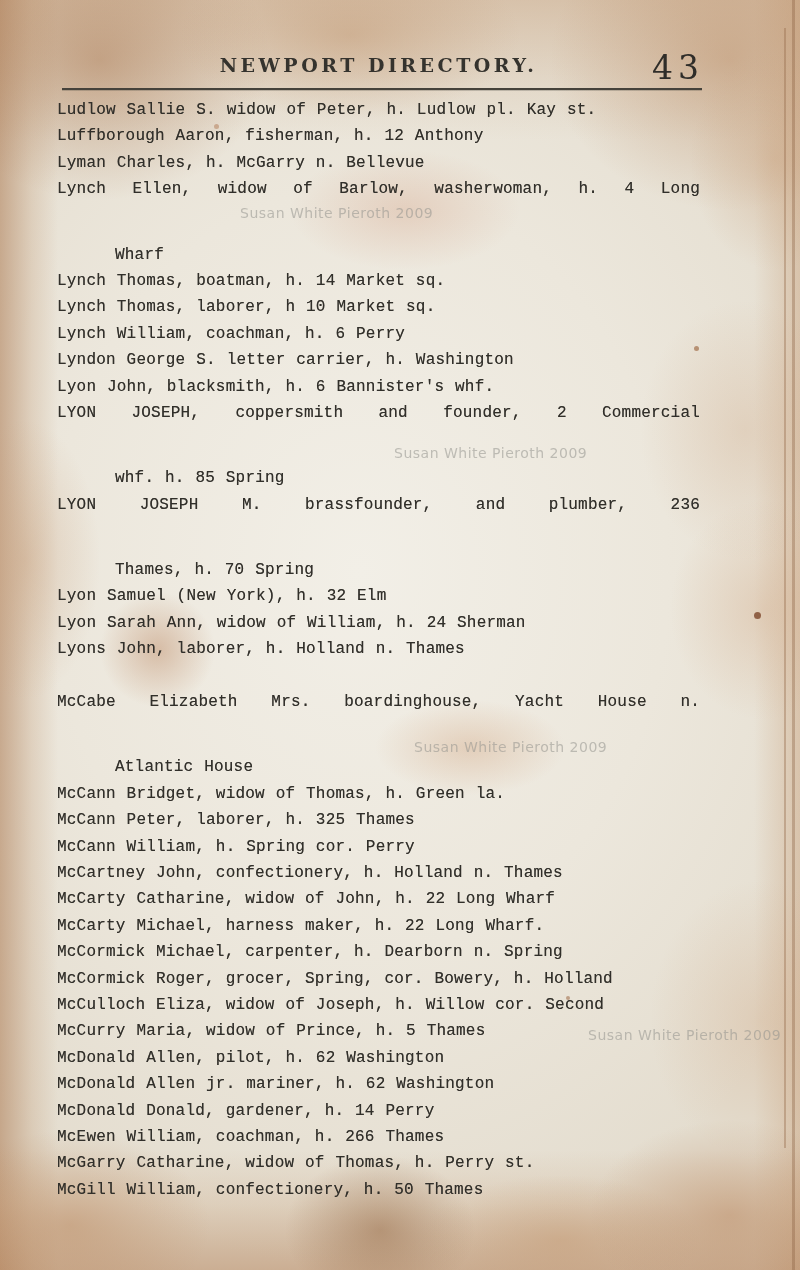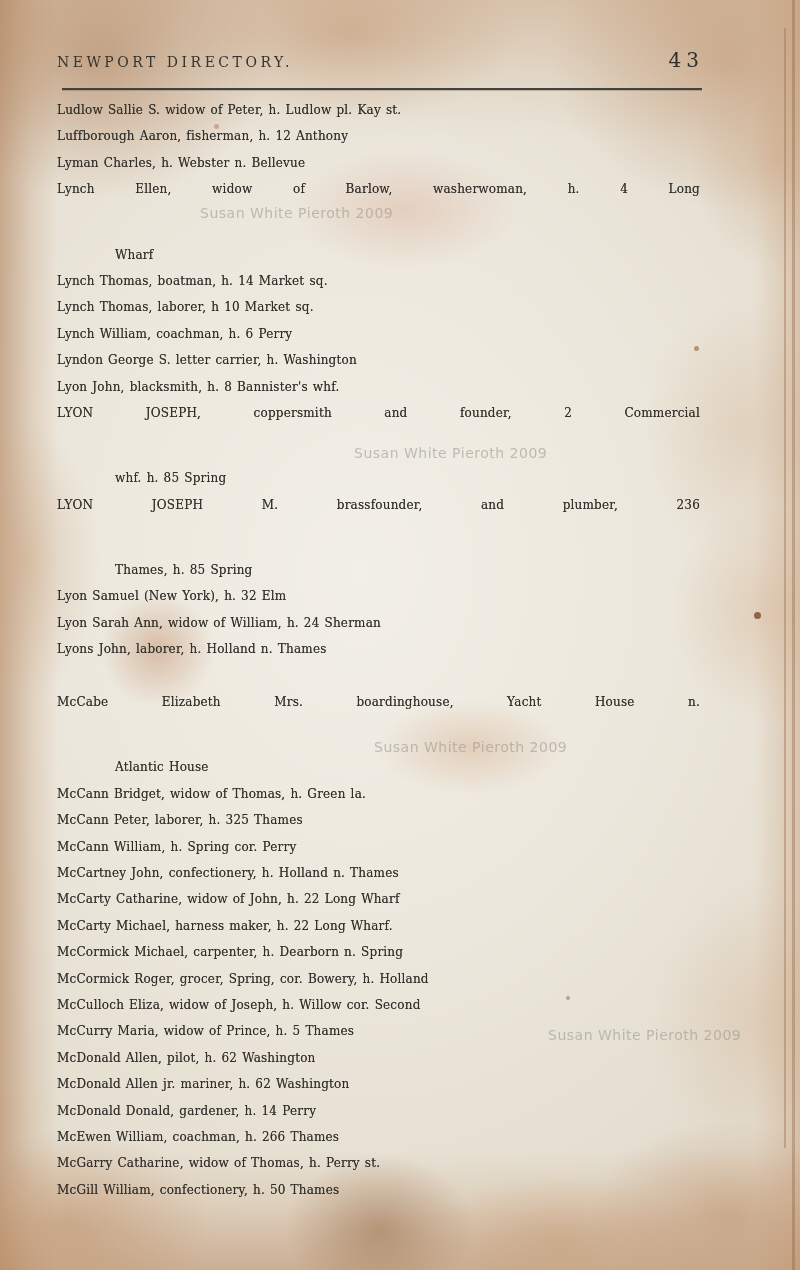--- a/index.html
+++ b/index.html
@@ -43,43 +43,43 @@
   .s14{left:-70px;top:1130px;width:280px;height:190px;background:radial-gradient(closest-side,rgba(188,140,100,.5),rgba(188,140,100,0));}
   .s15{left:590px;top:1120px;width:280px;height:190px;background:radial-gradient(closest-side,rgba(185,135,95,.48),rgba(185,135,95,0));}
   .speck{position:absolute;border-radius:50%;}
   .p1{left:754px;top:612px;width:7px;height:7px;background:rgba(118,62,32,.75);}
   .p2{left:694px;top:346px;width:5px;height:5px;background:rgba(150,92,52,.6);}
   .p3{left:566px;top:996px;width:4px;height:4px;background:rgba(150,92,52,.5);}
   .p4{left:214px;top:124px;width:5px;height:5px;background:rgba(170,110,70,.45);}
   
   .header-row{position:absolute;left:57px;top:52px;width:643px;height:32px;}
   .header-title{
-    position:absolute;left:0;right:0;text-align:left;top:2px;
-    font-size:14px;font-weight:normal;letter-spacing:3.5px;color:#35332e;
+    position:absolute;left:0;right:0;text-align:center;top:2px;
+    font-size:19px;font-weight:bold;letter-spacing:3.5px;color:#35332e;
   }
   .page-number{
     position:absolute;right:-4px;top:-4px;
-    font-size:20px;letter-spacing:5px;color:#2f2d29;margin-left:36px;
+    font-size:33px;letter-spacing:5px;color:#2f2d29;margin-left:36px;
   }
   .rule{position:absolute;left:62px;top:88px;width:640px;height:2px;
     background:#45423b;box-shadow:0 1px 0 rgba(69,66,59,.25);}
   
   .entries{position:absolute;left:57px;top:97px;width:643px;}
   .entry{
-    height:26.4px;line-height:26.4px;font-size:12px;
+    height:26.4px;line-height:26.4px;font-size:16px;
     letter-spacing:.2px;word-spacing:1px;white-space:nowrap;
-    color:#312f2a;text-shadow:0 0 .4px rgba(49,47,42,.6);
+    color:#312f2a;text-shadow:0 0 .4px rgba(49,47,42,.6);font-family:Liberation Mono, monospace;
   }
   .entry.indent{padding-left:58px;margin-top:39px;}
   .entry.justify{white-space:normal;text-align:justify;text-align-last:justify;}
   .entry.blank{height:26.4px;}
   
   .wm{
     position:absolute;font-family:"DejaVu Sans","Liberation Sans",sans-serif;
-    font-size:14px;color:rgba(148,148,142,.55);letter-spacing:.5px;white-space:nowrap;
+    font-size:14px;color:rgba(148,148,142,.55);letter-spacing:.5px;white-space:nowrap;margin-left:40px;
   }
   .wm1{left:200px;top:205px;}
   .wm2{left:354px;top:445px;}
   .wm3{left:374px;top:739px;}
   .wm4{left:548px;top:1027px;}
 </style>
 </head>
 <body>
 
 <div class="page">
@@ -112,32 +112,32 @@
 
   <div class="header-row">
     <div class="header-title">NEWPORT DIRECTORY.</div>
     <div class="page-number">43</div>
   </div>
   <div class="rule"></div>
 
   <div class="entries" id="entries">
       <div class="entry">Ludlow Sallie S. widow of Peter, h. Ludlow pl. Kay st.</div>
       <div class="entry">Luffborough Aaron, fisherman, h. 12 Anthony</div>
-      <div class="entry">Lyman Charles, h. Webster n. Bellevue</div>
+      <div class="entry">Lyman Charles, h. McGarry n. Bellevue</div>
       <div class="entry justify">Lynch Ellen, widow of Barlow, washerwoman, h. 4 Long</div>
       <div class="entry indent">Wharf</div>
       <div class="entry">Lynch Thomas, boatman, h. 14 Market sq.</div>
       <div class="entry">Lynch Thomas, laborer, h 10 Market sq.</div>
       <div class="entry">Lynch William, coachman, h. 6 Perry</div>
       <div class="entry">Lyndon George S. letter carrier, h. Washington</div>
-      <div class="entry">Lyon John, blacksmith, h. 8 Bannister's whf.</div>
+      <div class="entry">Lyon John, blacksmith, h. 6 Bannister's whf.</div>
       <div class="entry justify">LYON JOSEPH, coppersmith and founder, 2 Commercial</div>
       <div class="entry indent">whf. h. 85 Spring</div>
       <div class="entry justify">LYON JOSEPH M. brassfounder, and plumber, 236</div>
-      <div class="entry indent">Thames, h. 85 Spring</div>
+      <div class="entry indent">Thames, h. 70 Spring</div>
       <div class="entry">Lyon Samuel (New York), h. 32 Elm</div>
       <div class="entry">Lyon Sarah Ann, widow of William, h. 24 Sherman</div>
       <div class="entry">Lyons John, laborer, h. Holland n. Thames</div>
       <div class="entry blank"></div>
       <div class="entry justify">McCabe Elizabeth Mrs. boardinghouse, Yacht House n.</div>
       <div class="entry indent">Atlantic House</div>
       <div class="entry">McCann Bridget, widow of Thomas, h. Green la.</div>
       <div class="entry">McCann Peter, laborer, h. 325 Thames</div>
       <div class="entry">McCann William, h. Spring cor. Perry</div>
       <div class="entry">McCartney John, confectionery, h. Holland n. Thames</div>

